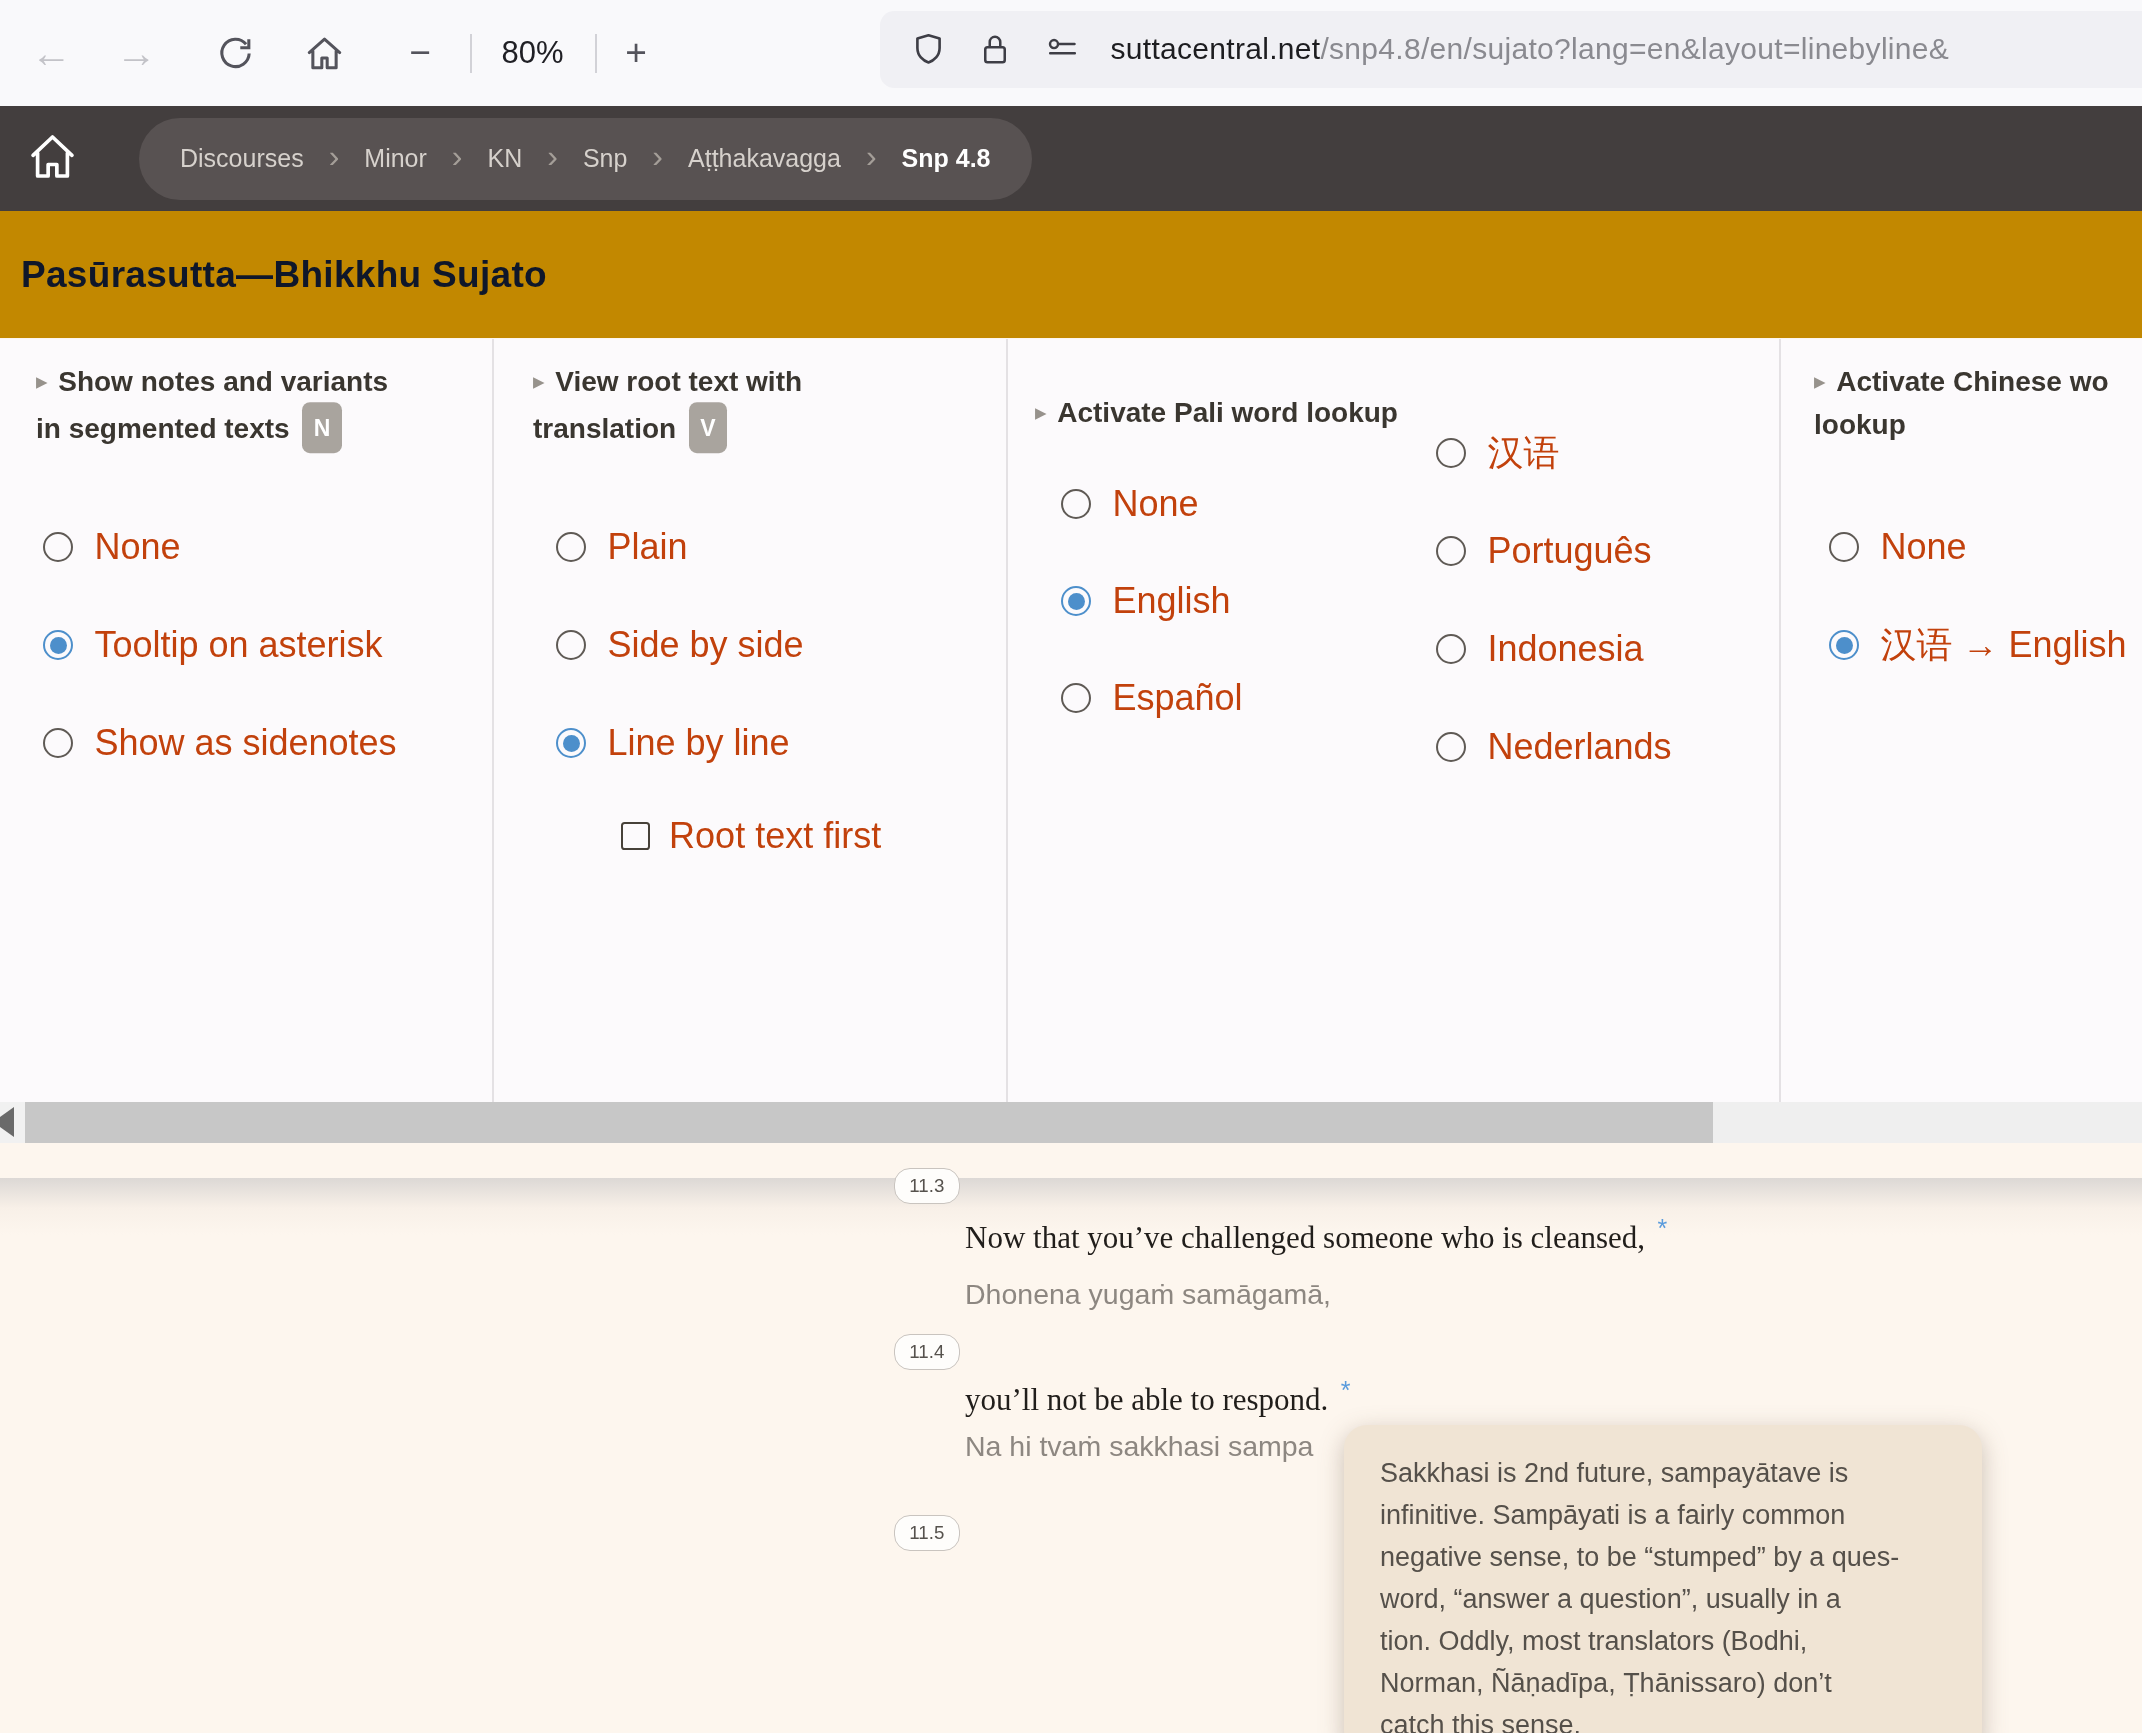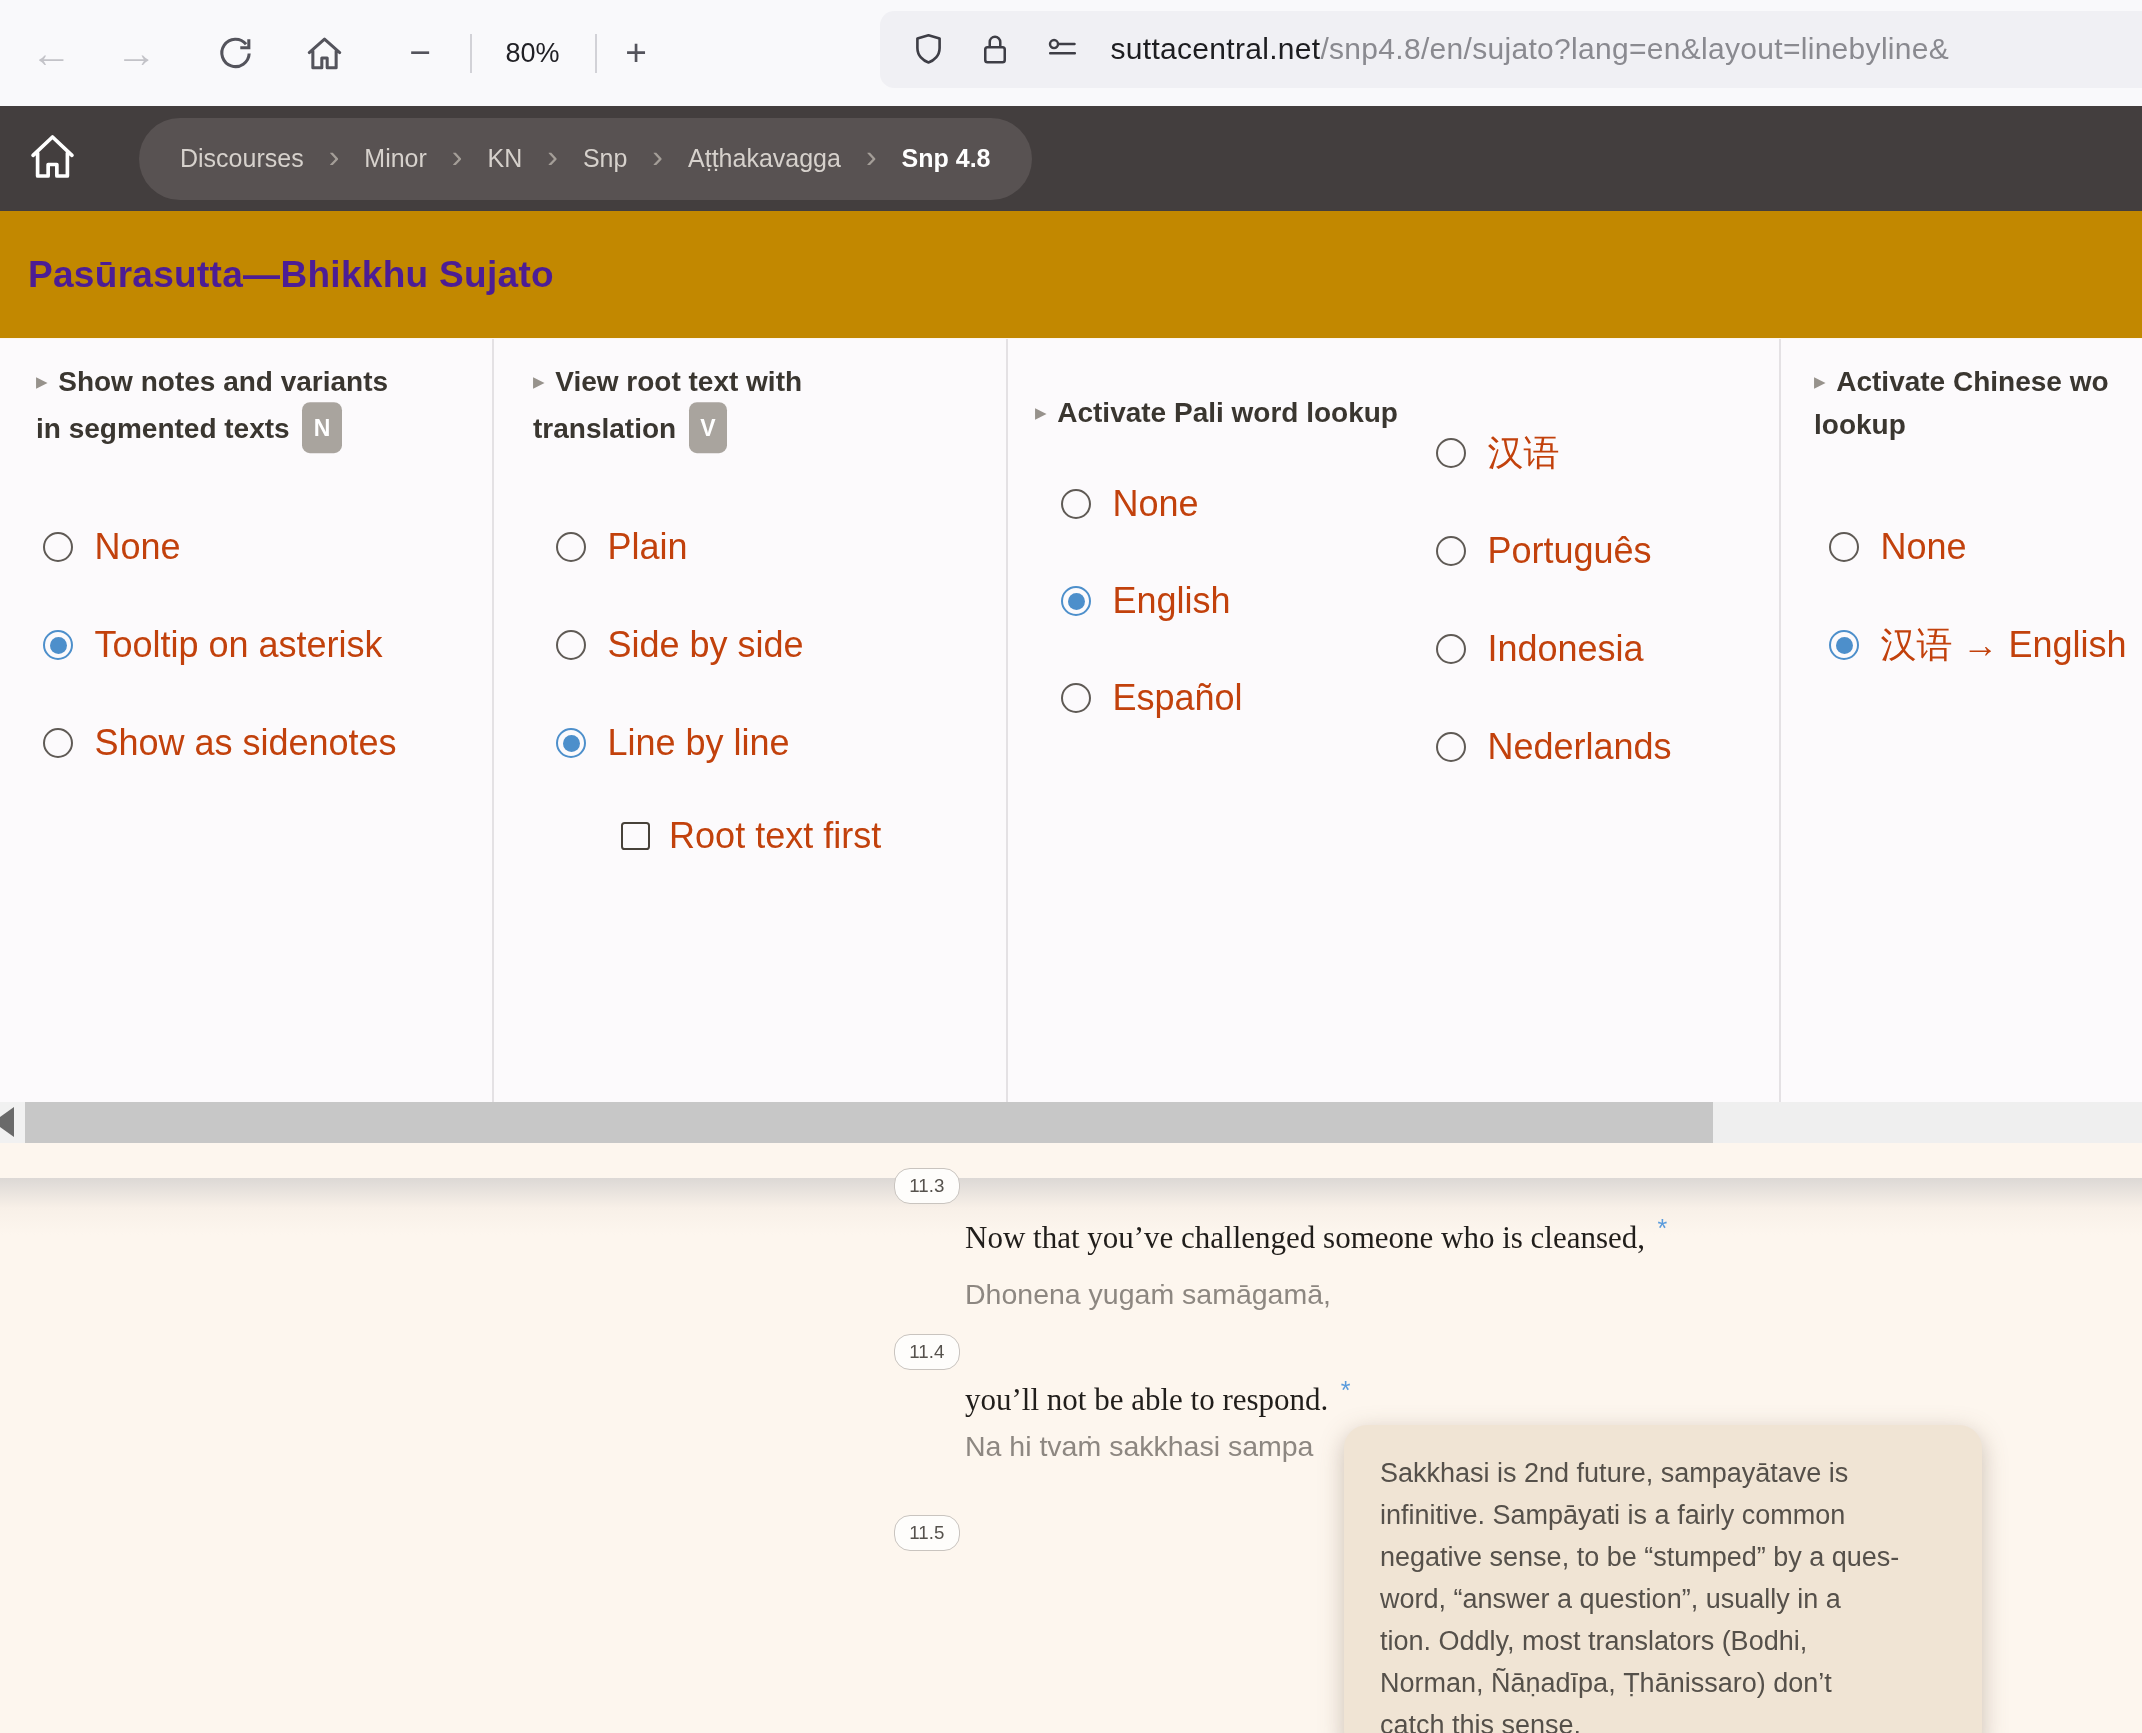--- a/index.html
+++ b/index.html
@@ -5,39 +5,39 @@
   html,body{margin:0;padding:0;}
   body{
     width:2142px;height:1733px;position:relative;overflow:hidden;
     font-family:"Liberation Sans",sans-serif;background:#fdf6ee;
   }
   
   .chrome{position:absolute;left:0;top:0;width:2142px;height:106px;background:#f9f9fb;}
   .navbtn{position:absolute;top:0;height:106px;display:flex;align-items:center;justify-content:center;}
   .arrow{font-size:41px;color:#c3c3c8;}
   .darkglyph{color:#54545c;}
-  .zoomtxt{font-size:27px;color:#202025;}
+  .zoomtxt{font-size:31px;color:#202025;}
   .vsep{position:absolute;top:34px;width:1.8px;height:39px;background:#d2d2d7;}
   .urlbar{position:absolute;left:880px;top:10.7px;width:1283px;height:77px;border-radius:14.3px;
     background:#f0f0f4;display:flex;align-items:center;overflow:hidden;}
   .urlicons{display:flex;align-items:center;gap:30px;padding-left:30px;}
   .urltext{font-size:30px;margin-left:28.5px;white-space:nowrap;letter-spacing:0.3px;color:#8a8a90;}
   .urlhost{color:#1d1d20;}
   
   .crumbbar{position:absolute;left:0;top:106px;width:2142px;height:105px;background:#433e3e;}
   .crumb-home{position:absolute;left:25px;top:21.4px;}
   .crumbpill{position:absolute;left:139px;top:11.6px;height:82px;border-radius:41px;background:#585252;
     display:flex;align-items:center;padding:0 41px;gap:25px;}
   .crumb{font-size:25px;color:#d6d1cc;white-space:nowrap;}
   .crumb.current{color:#ffffff;font-weight:600;}
   .crumb-sep{font-size:32px;color:#a49e98;line-height:1;transform:translateY(-2.7px);}
   
   .titlebar{position:absolute;left:0;top:211px;width:2142px;height:127px;background:#c28800;}
-  .suttatitle{position:absolute;left:28px;top:0;height:127px;display:flex;align-items:center;
-    font-size:37px;font-weight:700;color:#4c1d95;letter-spacing:0.3px;}
+  .suttatitle{position:absolute;left:21px;top:0;height:127px;display:flex;align-items:center;
+    font-size:37px;font-weight:700;color:#0f172a;letter-spacing:0.3px;}
   
   .panel{position:absolute;left:0;top:339px;width:2142px;height:764px;background:#fcfafc;}
   .divider{position:absolute;top:0;width:1.8px;height:764px;background:#e4e1e4;}
   .col{position:absolute;top:0;height:764px;}
   .colhead{position:absolute;font-size:28px;font-weight:700;color:#3a3630;line-height:42px;}
   .marker{color:#97928c;font-size:23px;font-weight:400;margin-right:10.7px;display:inline-block;transform:translateY(-1.8px);}
   .badge{display:inline-block;background:#a9a49e;color:#fff;font-size:23px;font-weight:700;
     padding:4.5px 11.6px;border-radius:8px;margin-left:12.5px;transform:translateY(-1.8px);}
   .optgroup{position:absolute;display:flex;flex-direction:column;gap:62px;}
   .optgroup.g68{gap:61px;}

